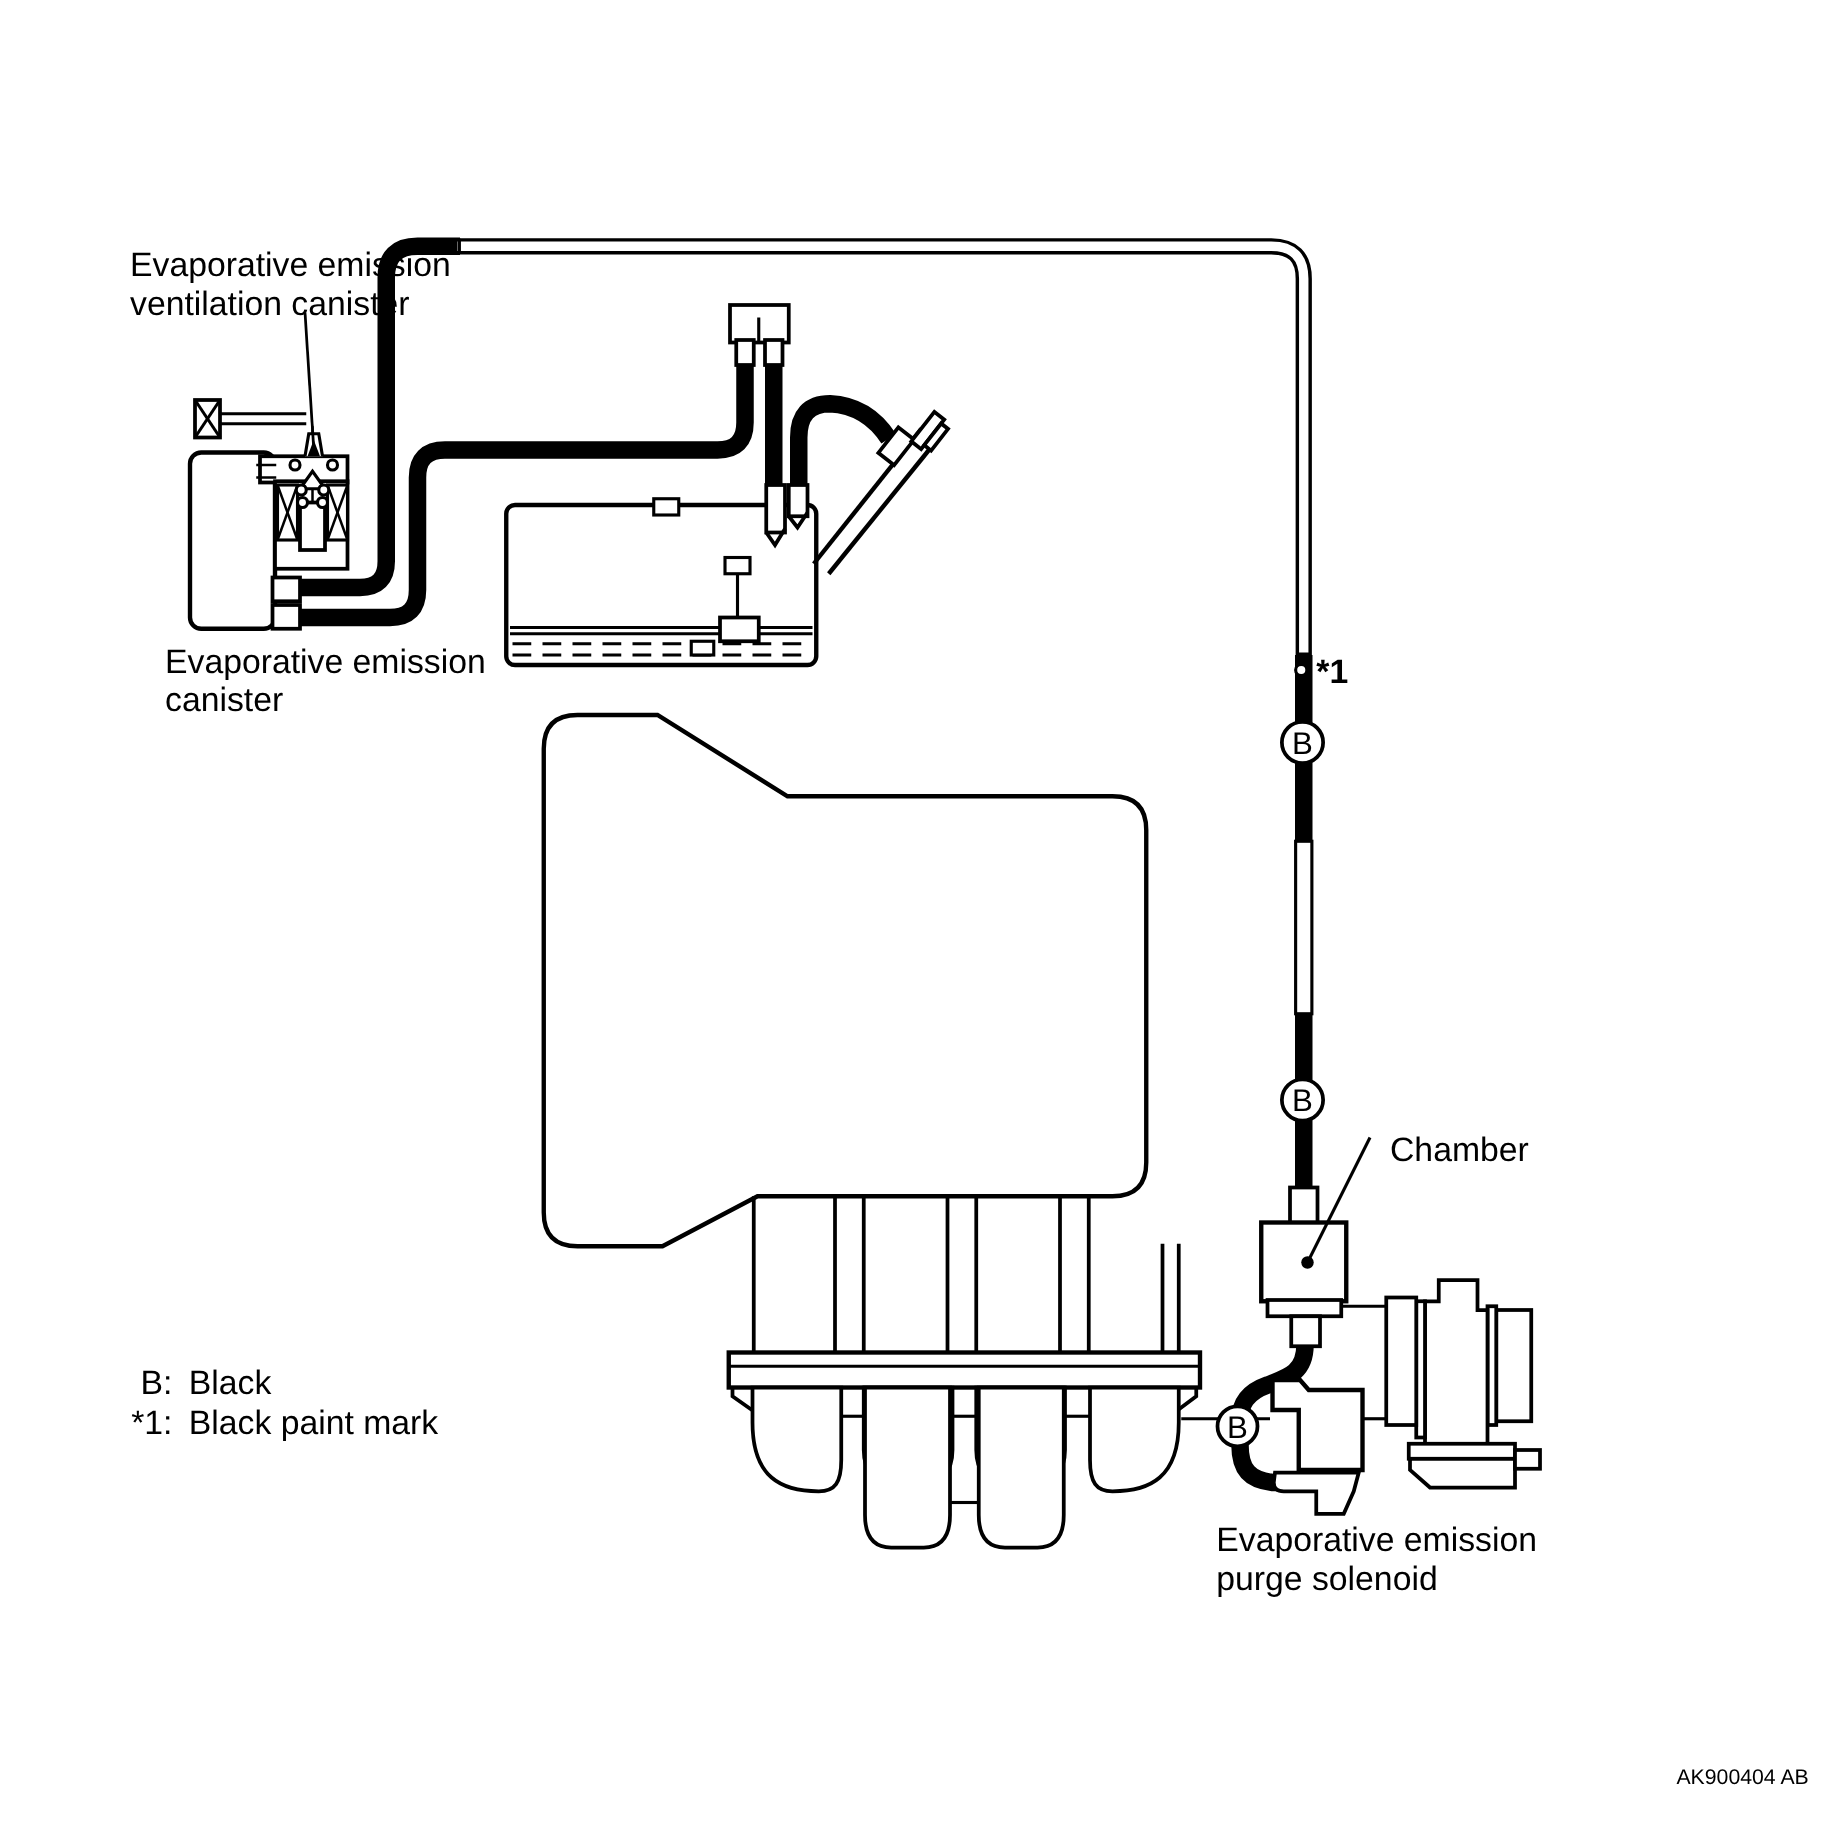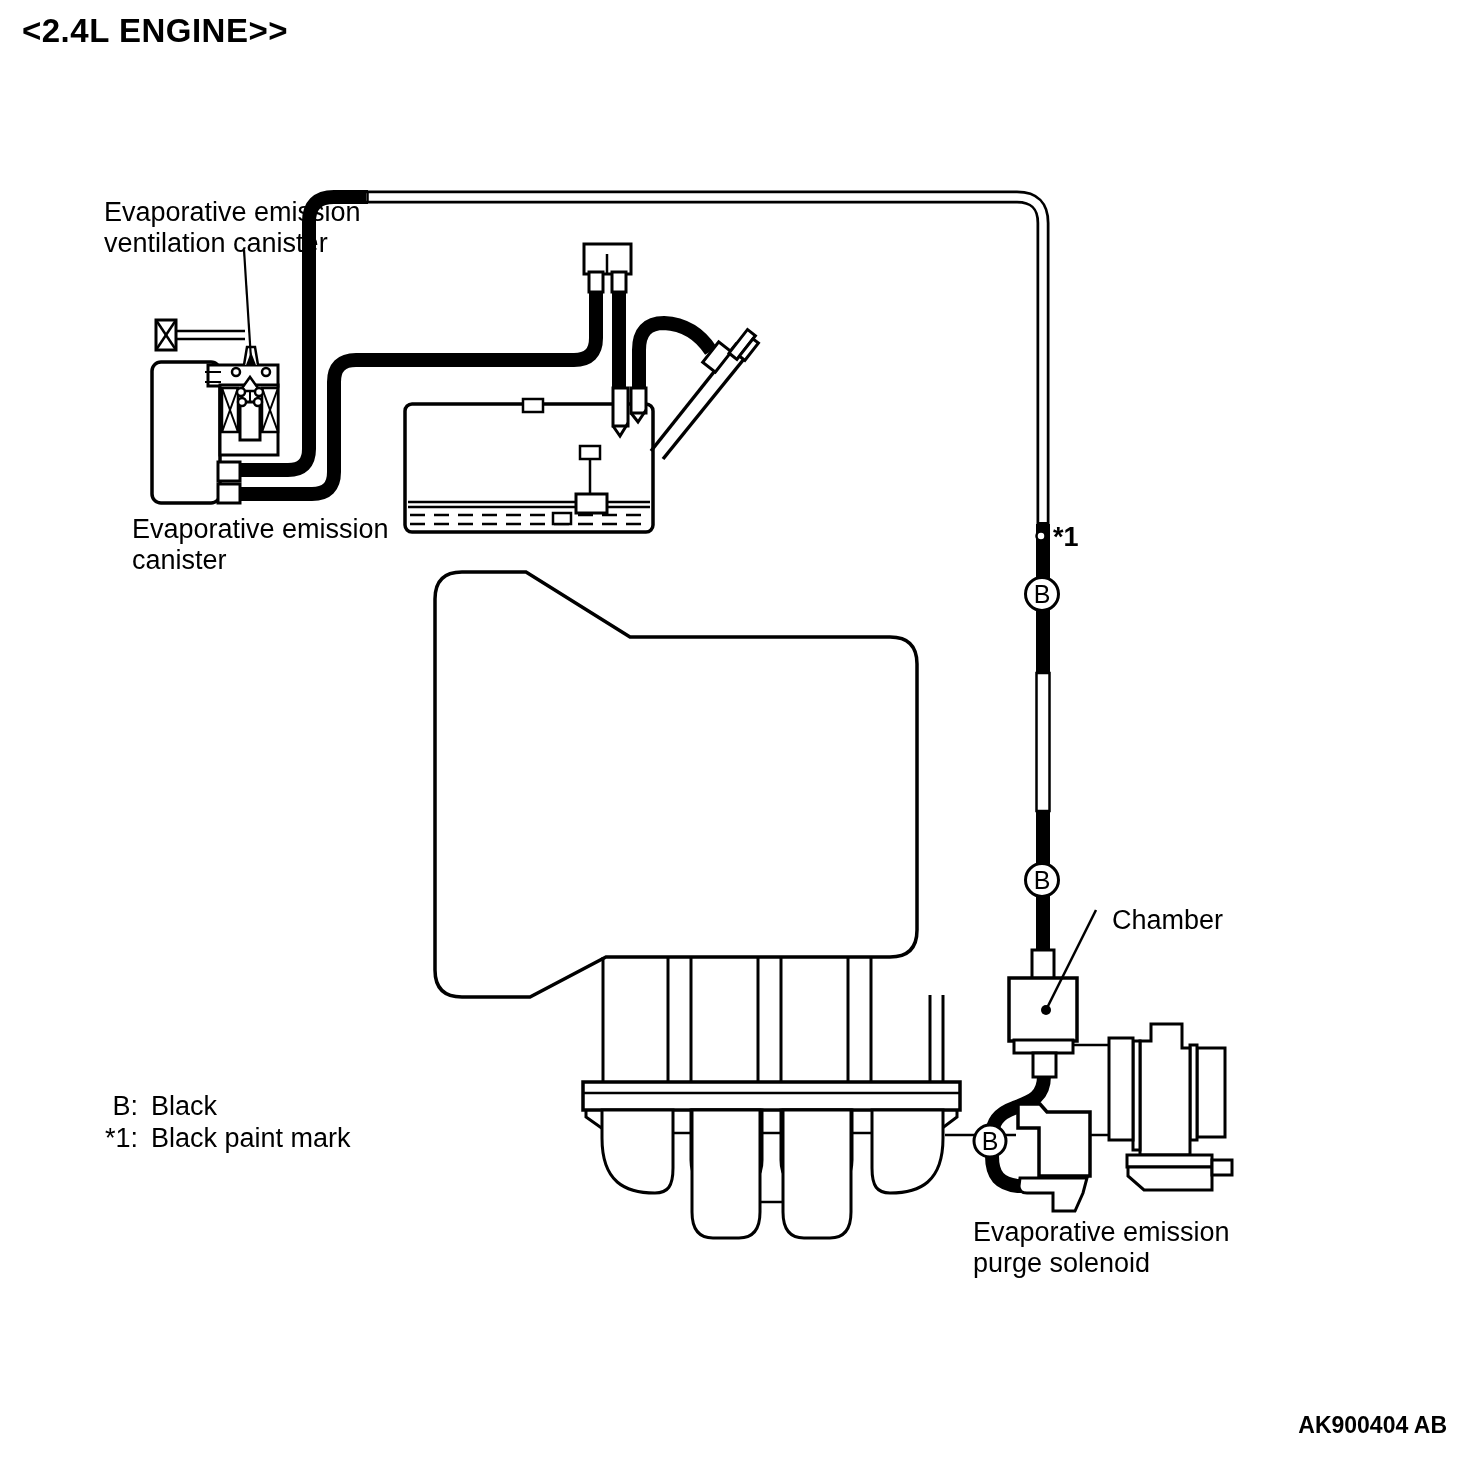--- a/index.html
+++ b/index.html
@@ -7,21 +7,21 @@
     position:relative;
     width:1472px;height:1458px;
     background:#ffffff;
     font-family:"Liberation Sans", sans-serif;
     color:#000;
     overflow:hidden;
   }
   #art{position:absolute;left:0;top:0;}
   .lbl{position:absolute;font-size:27px;line-height:1.16;white-space:nowrap;margin-left:44px;}
   .title{position:absolute;left:22px;top:12px;font-size:33px;font-weight:bold;letter-spacing:.5px;}
-  .partnum{position:absolute;right:25px;top:1412px;font-size:23px;font-weight:bold;}
+  .partnum{position:absolute;right:25px;top:1412px;font-size:17px;font-weight:normal;}
   .legend{position:absolute;left:98px;top:1091px;display:grid;grid-template-columns:40px auto;column-gap:13px;row-gap:1px;font-size:27px;}
   .legend .k{text-align:right;}
 </style>
 </head>
 <body>
 
 <div id="canvas">
 
   <svg id="art" width="1472" height="1458" viewBox="0 0 1472 1458">
 
@@ -182,21 +182,20 @@
       <circle cx="1042" cy="594" r="16.5" fill="#fff" stroke="#000" stroke-width="3"></circle>
       <text x="1042" y="603">B</text>
       <circle cx="1042" cy="880" r="16.5" fill="#fff" stroke="#000" stroke-width="3"></circle>
       <text x="1042" y="889">B</text>
       <circle cx="990" cy="1141" r="16" fill="#fff" stroke="#000" stroke-width="3"></circle>
       <text x="990" y="1150">B</text>
     </g>
     <text x="1053" y="546" font-family="Liberation Sans, sans-serif" font-size="27" font-weight="bold">*1</text>
   </svg>
 
-  <div class="title">&lt;2.4L ENGINE&gt;&gt;</div>
 
   <div class="lbl" style="left:60px;top:197px;">
     <div>Evaporative emission</div>
     <div>ventilation canister</div>
   </div>
 
   <div class="lbl" style="left:88px;top:514px;">
     <div>Evaporative emission</div>
     <div>canister</div>
   </div>

